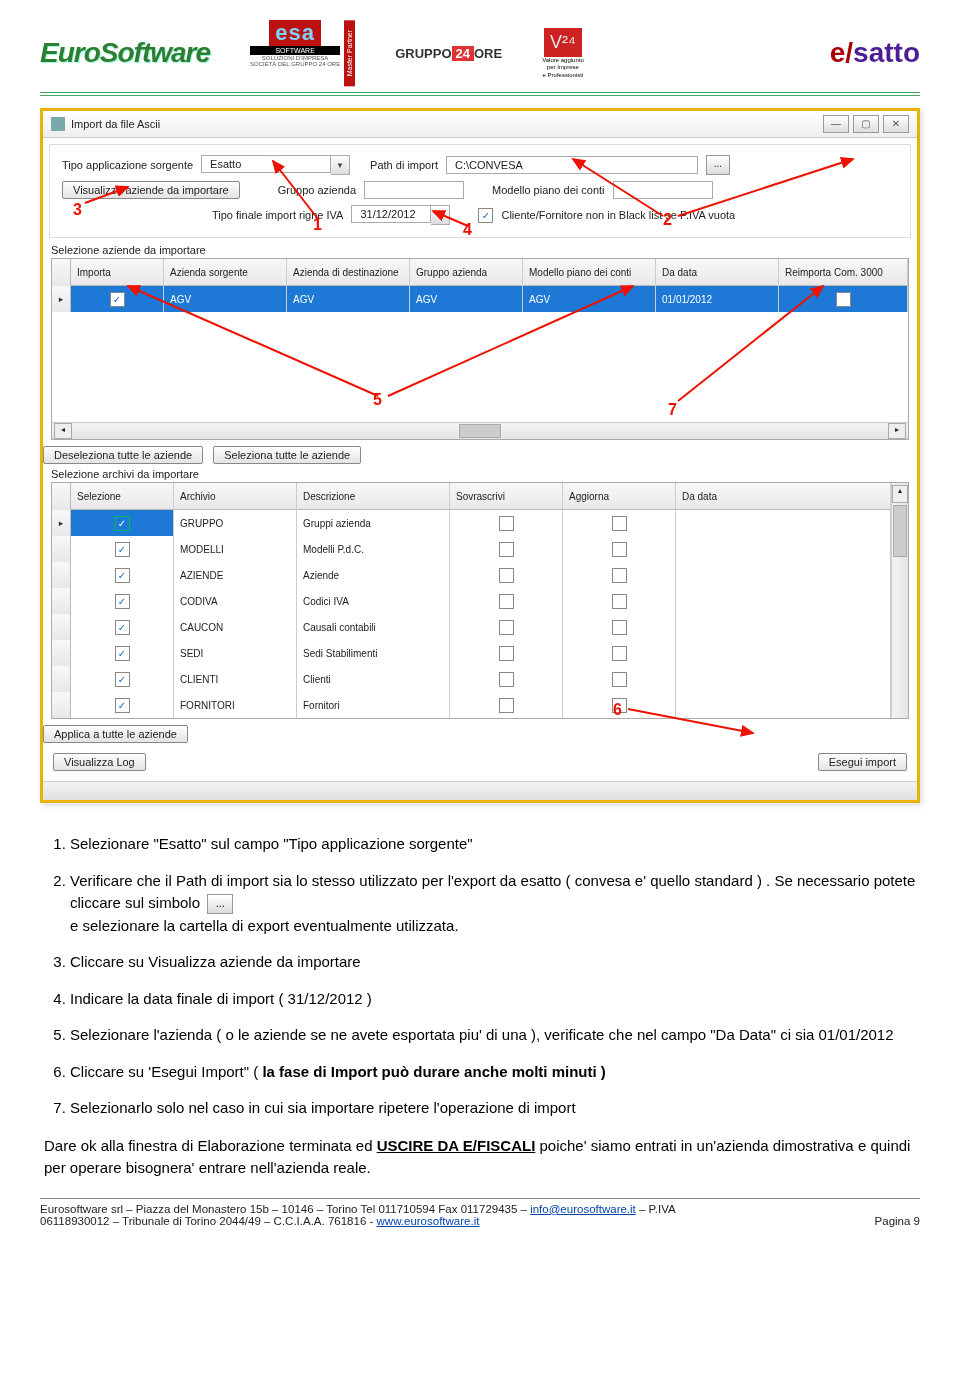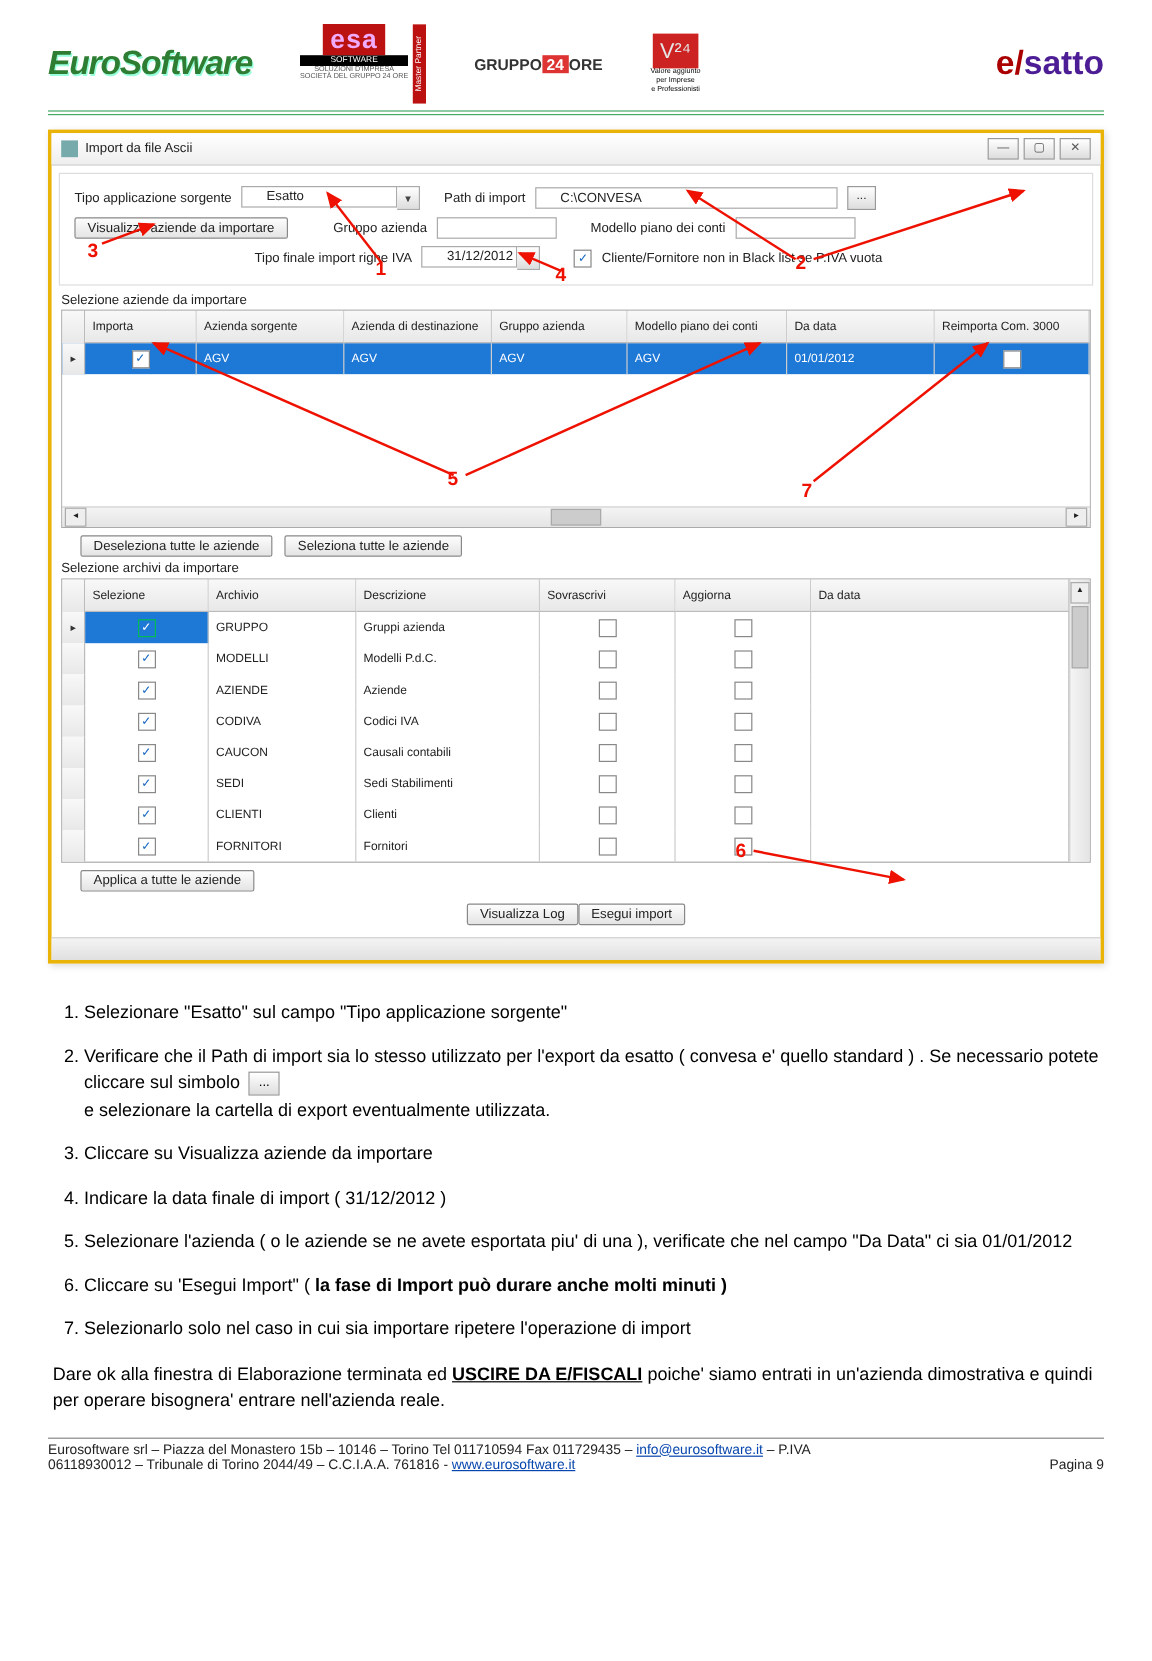--- a/index.html
+++ b/index.html
@@ -33,21 +33,21 @@
     text-shadow: 1px 1px 0 #9fd, -1px -1px 0 #fff;
     letter-spacing: -1px;
   }
   .logo-esa {
     text-align: center;
     font-size: 6px;
     line-height: 1;
   }
   .esa-box {
     background: #b11;
-    color: #f0abfc;
+    color: #7dd3fc;
     font-weight: 900;
     font-size: 22px;
     letter-spacing: 1px;
     padding: 2px 6px;
     display: inline-block;
   }
   .esa-sw {
     background: #000;
     color: #fff;
     font-size: 7px;
@@ -137,21 +137,21 @@
     color:#555;
   }
 
   .form-area { padding: 10px 12px 6px 12px; border:1px solid #ddd; margin:6px;}
   .form-row { display: flex; align-items: center; gap: 8px; margin-bottom: 6px; }
   .lbl { font-size: 11px; color: #222; }
   .inp {
     border: 1px solid #aaa;
     background: #fff;
     height: 18px;
-    padding: 0 20px;
+    padding: 0 8px;
     font-size: 11px;
     display: inline-flex;
     align-items: center;
     box-sizing: border-box;
   }
   .combo { display:flex; }
   .combo .caret {
     border:1px solid #aaa;
     border-left:none;
     width:18px;height:18px;
@@ -225,29 +225,29 @@
   .scroll-v {
     width:16px;
     border-left:1px solid #ccc;
     background:linear-gradient(90deg,#f4f4f4,#e4e4e4);
     display:flex;flex-direction:column;align-items:center;
     padding:2px 0;
   }
   .scroll-v .sbtn { height:16px;width:14px;border:1px solid #aaa;background:#eee;font-size:8px;text-align:center;}
   .scroll-v .thumb-v { height:50px;width:12px;background:#ccc;border:1px solid #aaa;margin-top:2px;}
 
-  .btn-row { display:flex; gap:10px; margin:4px 24px; }
+  .btn-row { display:flex; gap:10px; margin:4px 0; }
 
   .grid2-wrap { display:flex; margin:0 8px 6px 8px; border:1px solid #aaa; }
   .grid2 { flex:1; }
   .grid2 .grow:nth-child(odd) .gc { }
   .grid2 .sel-cell { background:#1e78d6; }
   .grid2 .sel-cell .chk { background:#1e78d6; border-color:#0b5; color:#fff;}
 
-  .footer-btns { display:flex; justify-content:center; padding:6px 10px 10px 10px; }
+  .footer-btns { display:flex; justify-content:space-between; padding:6px 10px 10px 10px; }
   .statusbar { height:18px; background:linear-gradient(#f4f4f4,#e0e0e0); border-top:1px solid #ccc; }
 
   
   .ann-num {
     position:absolute;
     color:#e10; font-weight:bold; font-size:16px;
     pointer-events:none;
   }
   .arrow {
     position:absolute;

